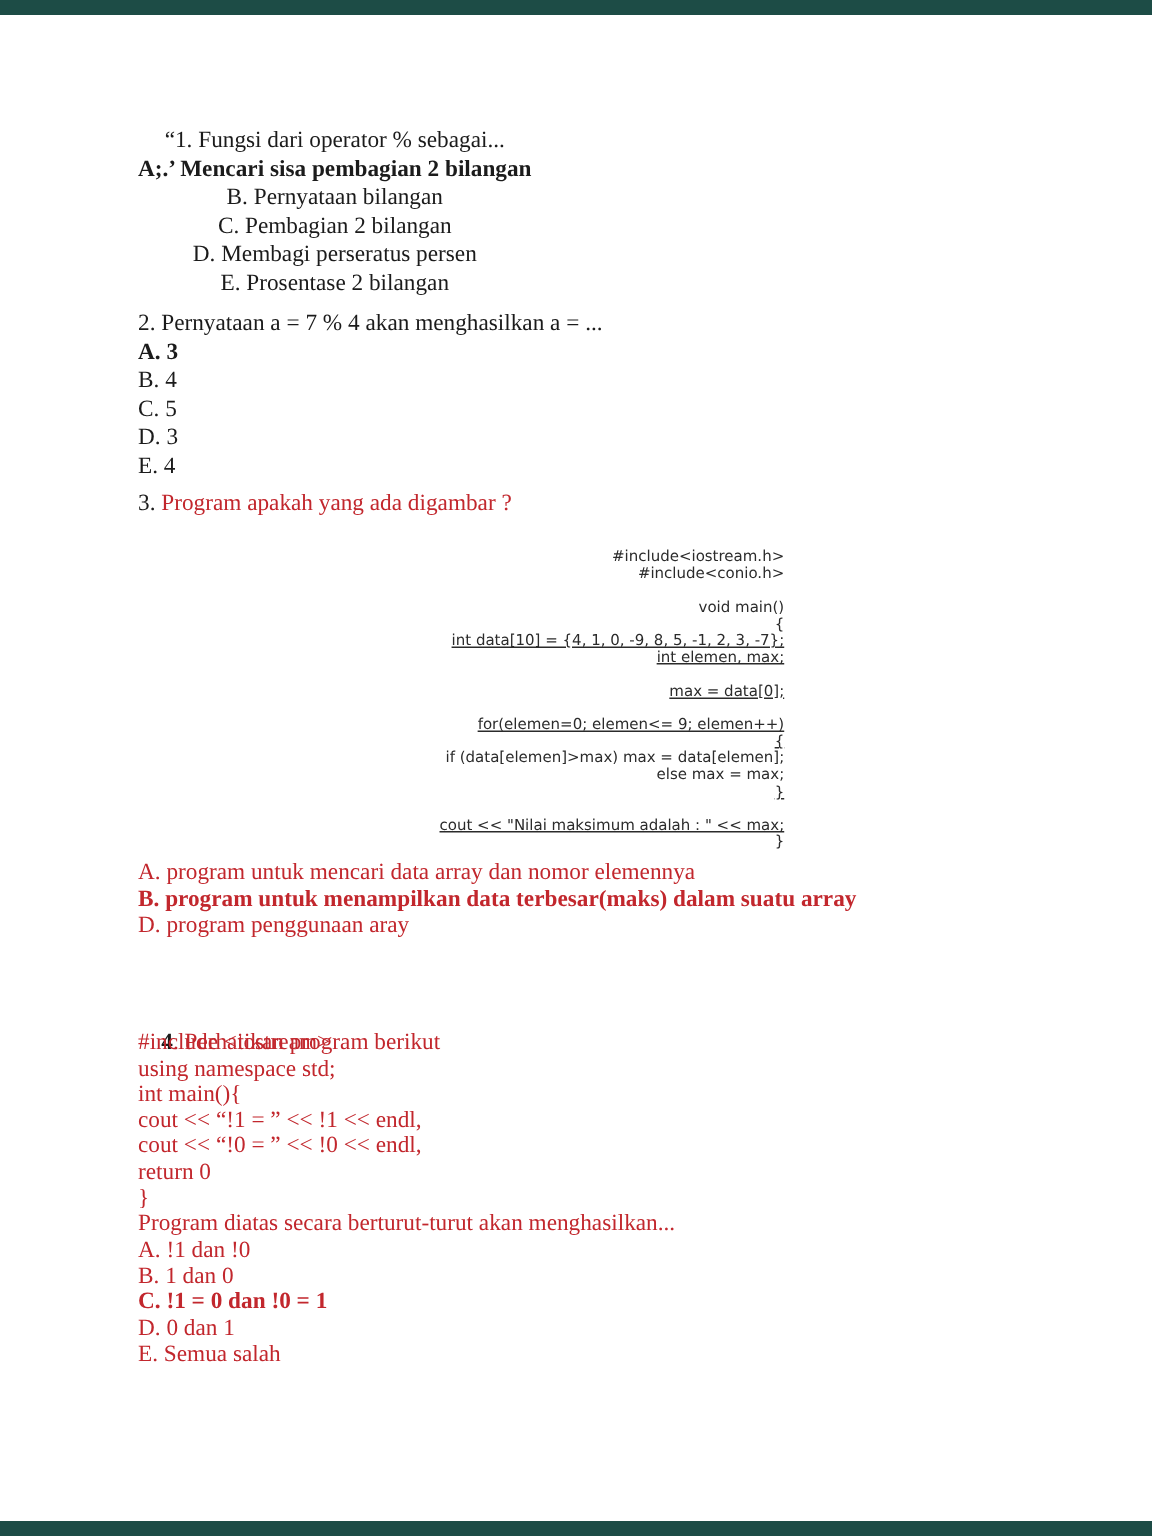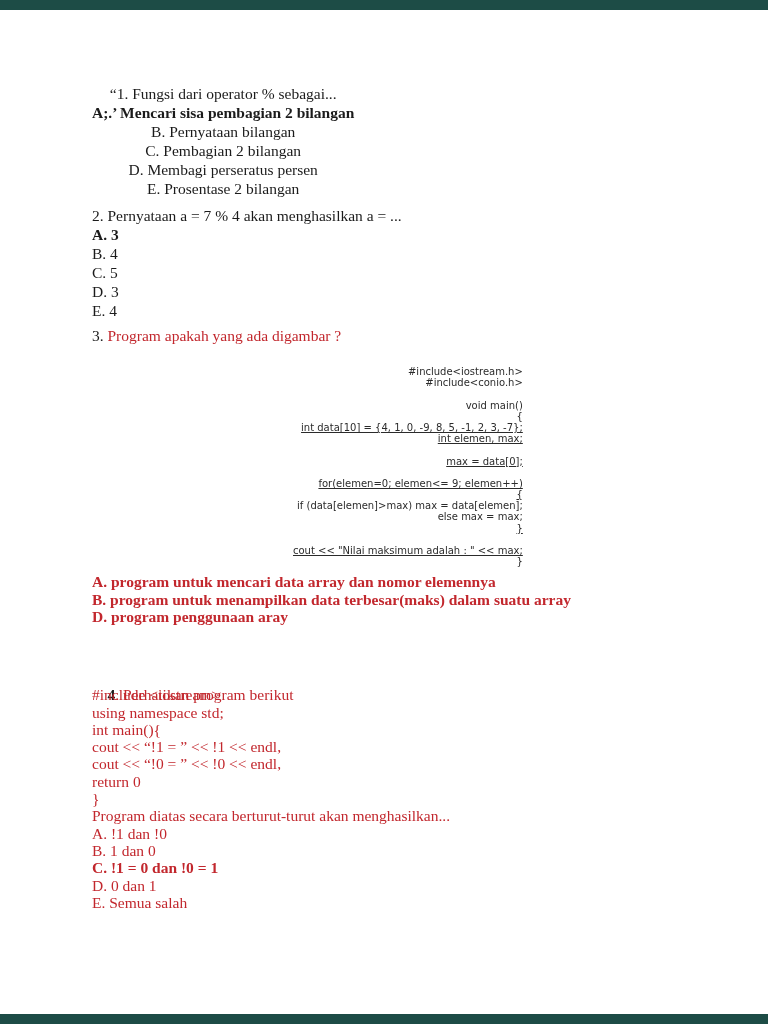--- a/index.html
+++ b/index.html
@@ -8,21 +8,21 @@
     font-family:"Liberation Serif",serif;color:#1b1b1b;
   }
   .bar{position:absolute;left:0;width:768px;height:10px;background:#1d4c46;}
   #top-bar{top:0;}
   #bottom-bar{top:1014px;}
   .block{position:absolute;left:92px;font-size:15.5px;}
   .line{white-space:pre;}
   #q1{top:84px;}   #q1 .line{line-height:19px;height:19px;text-align:center;}
   #q2{top:206px;}  #q2 .line{line-height:19px;height:19px;}
   #q3head{top:309px;line-height:19px;margin-top:17px;}
-  #q3opts{top:573px;} #q3opts .line{line-height:17.6px;height:17.6px;font-weight:bold;}
+  #q3opts{top:573px;} #q3opts .line{line-height:17.6px;height:17.6px;}
   #q4{top:669px;}  #q4 .line{line-height:17.3px;height:17.3px;}
   .bold{font-weight:bold;}
   .red{color:#c2272d;}
   #code{
     position:absolute;left:237px;top:366px;
     font-family:"DejaVu Sans",sans-serif;font-size:10px;color:#2b2b2b;
   }
   .cl{white-space:pre;line-height:11.2px;height:11.2px;text-align:right;}
   .ind1{padding-left:33px;text-decoration:underline;}
   .ind2{padding-left:60px;}

